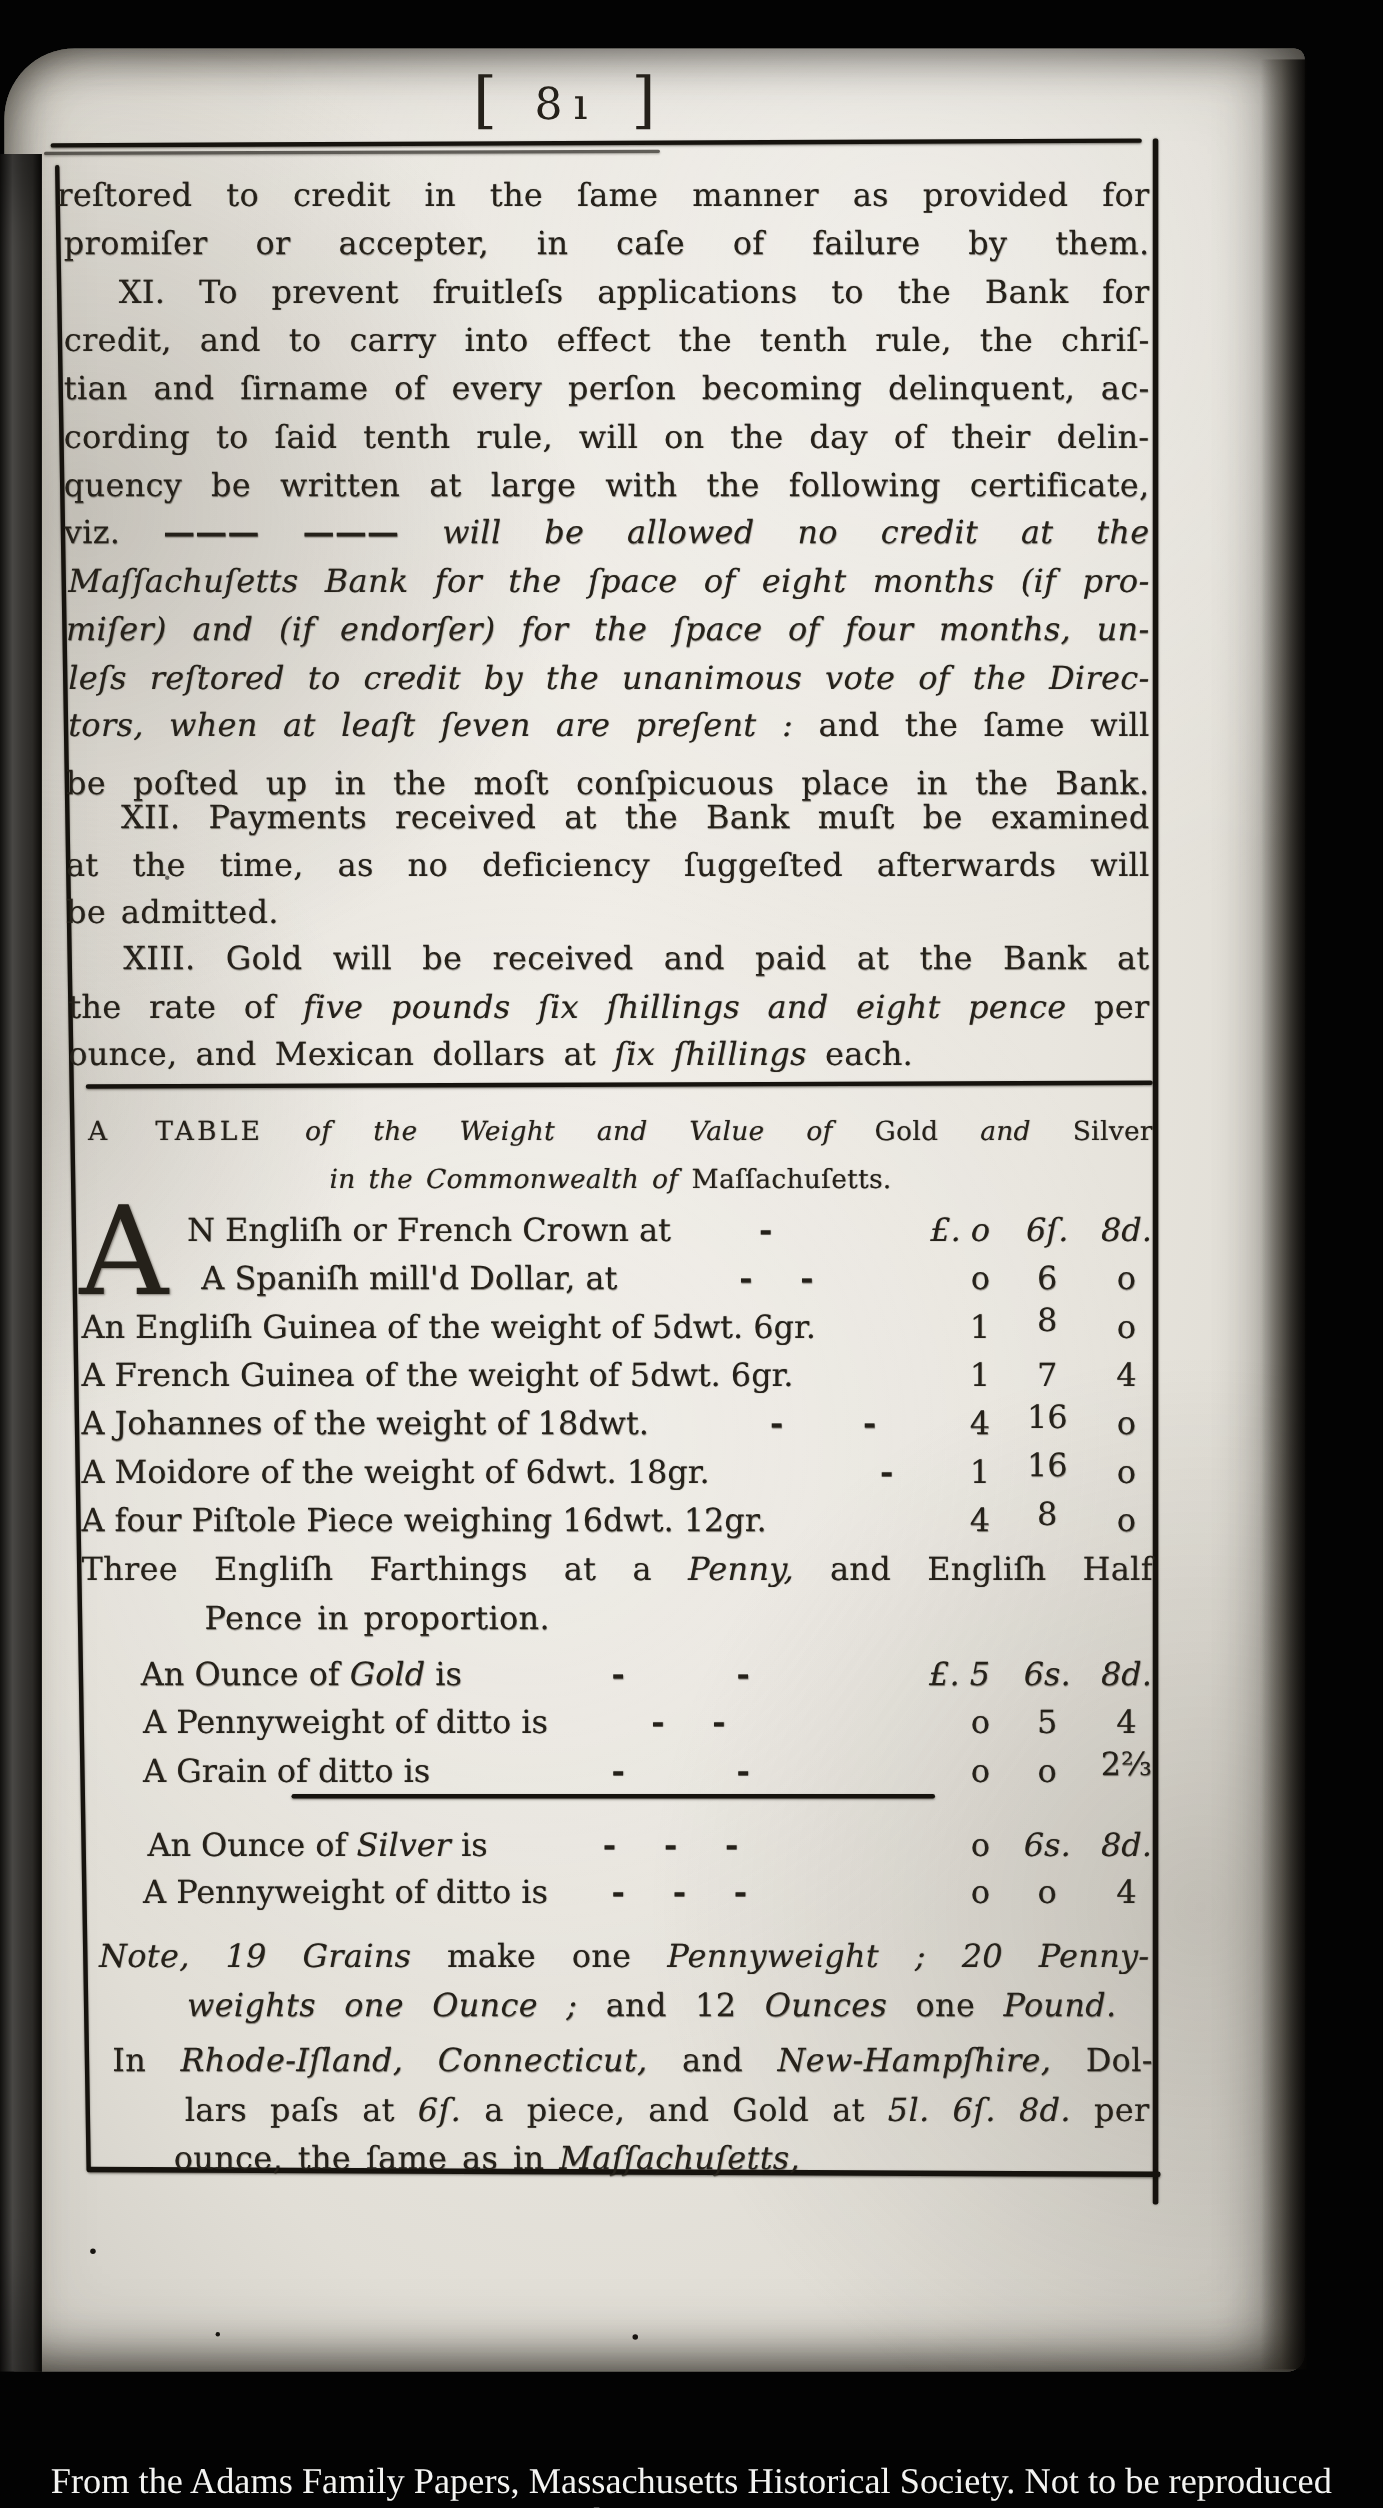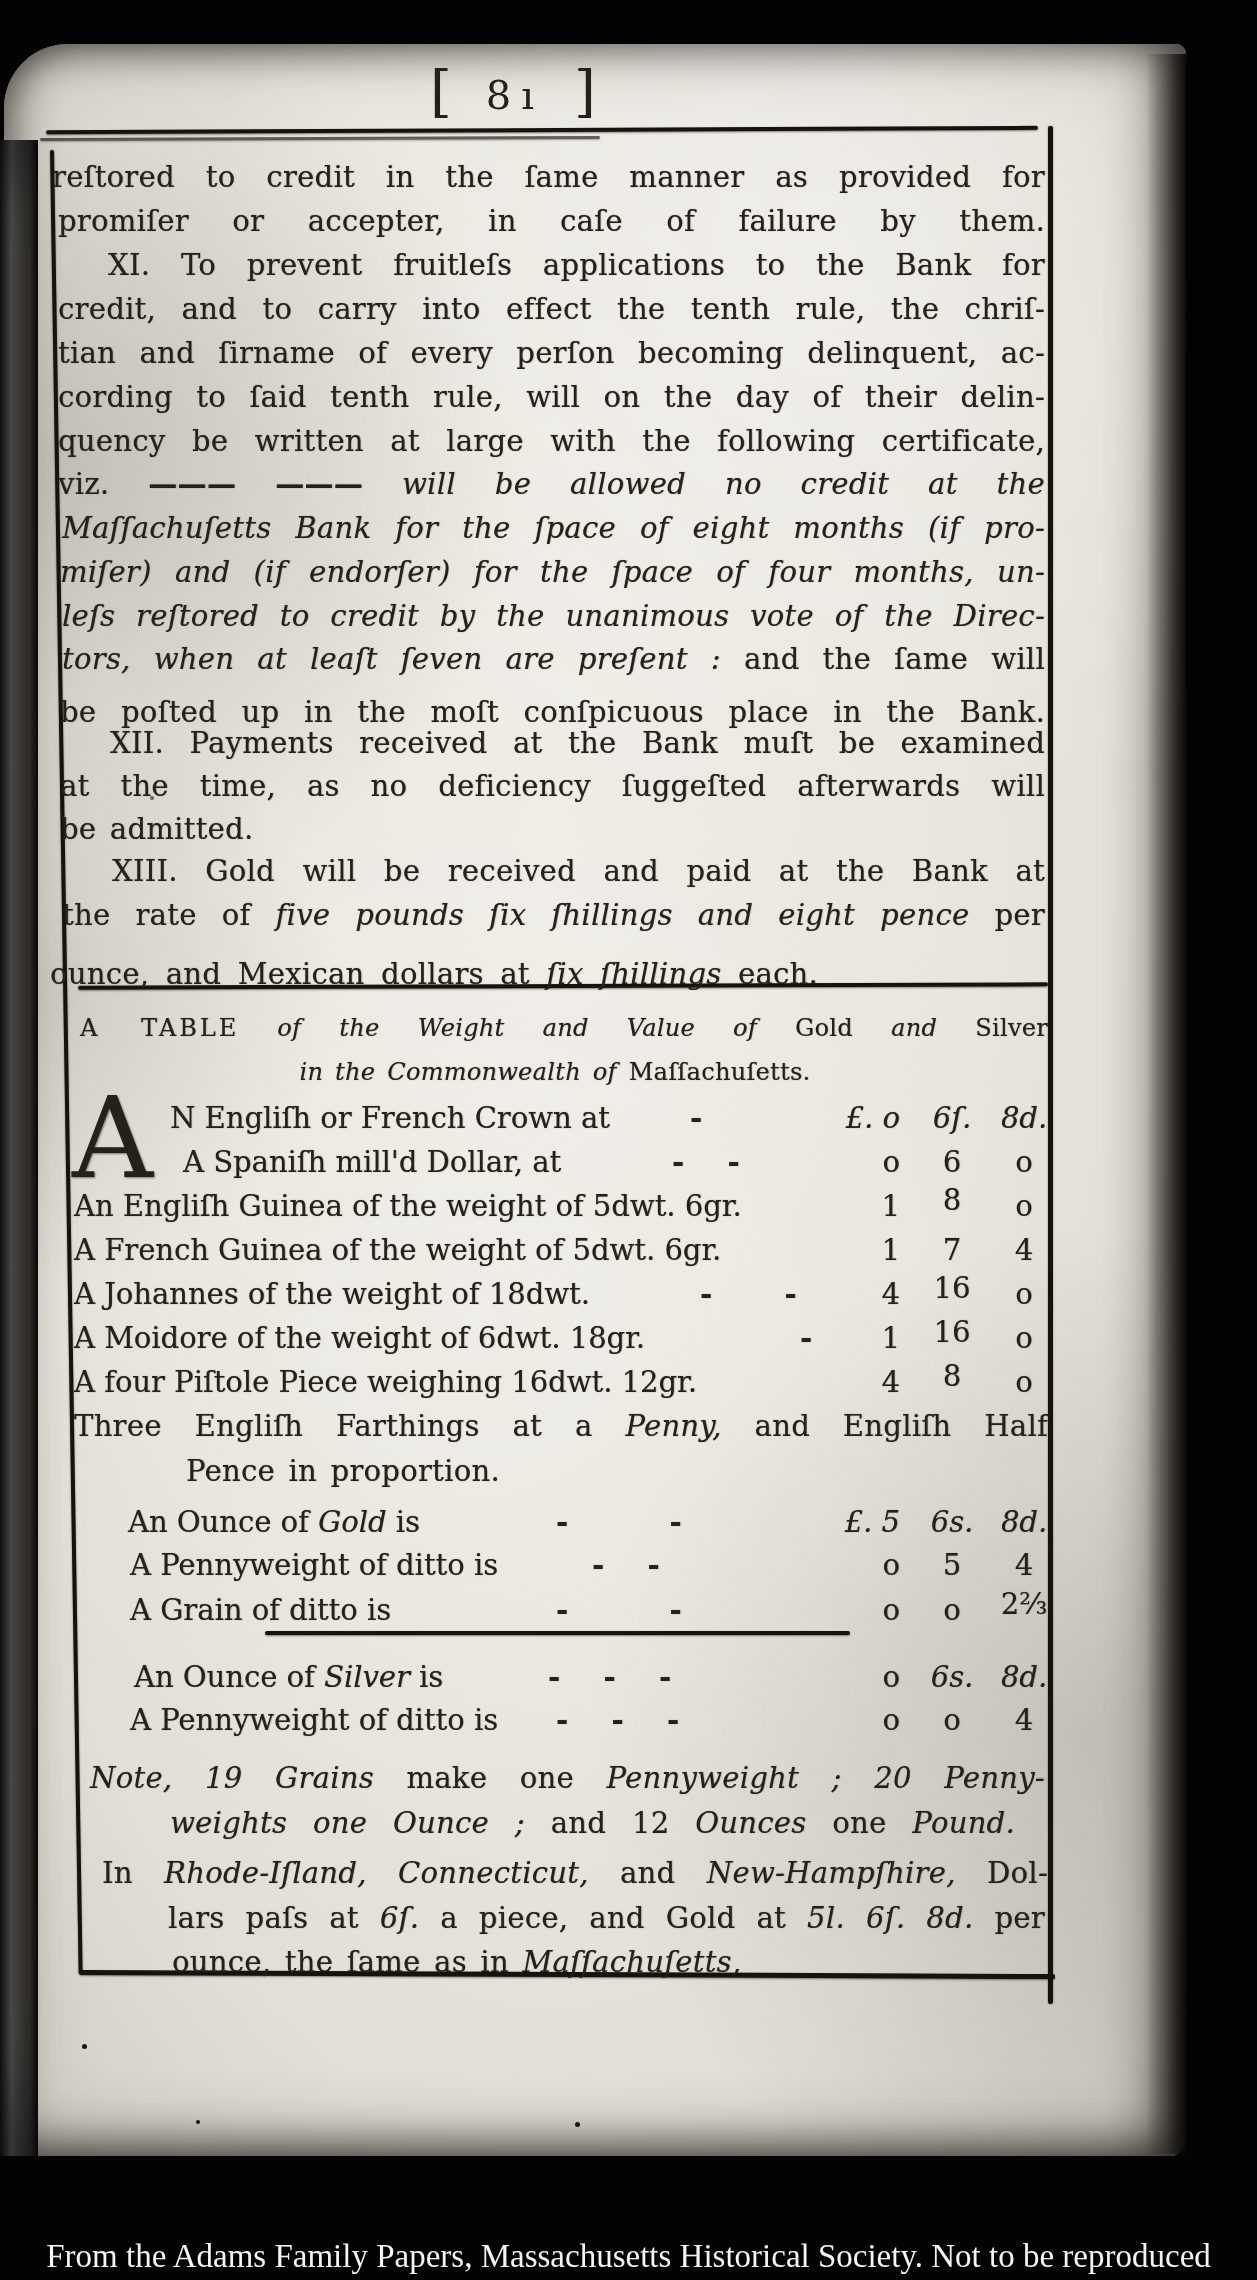--- a/index.html
+++ b/index.html
@@ -114,21 +114,21 @@
     <div class="ln jl" style="left:60px;top:764px;width:985px;">
       <span>at the time, as no deficiency ſuggeſted afterwards will</span></div>
     <div class="ln" style="left:60px;top:807px;">
       <span>be admitted.</span></div>
     <div class="ln jl" style="left:112px;top:849px;width:933px;">
       <span>XIII. Gold will be received and paid at the Bank at</span></div>
     <div class="ln jl" style="left:62px;top:893px;width:983px;">
       <span>the rate of</span>
       <span class="it">five pounds ſix ſhillings and eight pence</span>
       <span>per</span></div>
-    <div class="ln" style="left:50px;top:936px;word-spacing:7px;margin-top:16px;">
+    <div class="ln" style="left:62px;top:936px;word-spacing:7px;">
       <span>ounce, and Mexican dollars at</span>
       <span class="it">ſix ſhillings</span>
       <span>each.</span></div>
 
     <div class="ln jl ttl" style="left:80px;top:1006px;width:968px;">
       <span class="sp3">A TABLE</span>
       <span class="it">of the Weight and Value of</span>
       <span>Gold</span>
       <span class="it">and</span>
       <span>Silver</span></div>
@@ -246,21 +246,21 @@
       <span class="it">Connecticut,</span>
       <span>and</span>
       <span class="it">New-Hampſhire,</span>
       <span>Dol-</span></div>
     <div class="ln jl" style="left:168px;top:1896px;width:877px;">
       <span>lars paſs at</span>
       <span class="it">6ſ.</span>
       <span>a piece, and Gold at</span>
       <span class="it">5l. 6ſ. 8d.</span>
       <span>per</span></div>
-    <div class="ln" style="left:172px;top:1940px;text-align:center;">
+    <div class="ln" style="left:158px;top:1940px;text-align:center;">
       <span>ounce, the ſame as in</span>
       <span class="it">Maſſachuſetts,</span></div>
 
     <div class="speck" style="left:82px;top:2044px;width:5px;height:5px;"></div>
     <div class="speck" style="left:196px;top:2120px;width:4px;height:4px;"></div>
     <div class="speck" style="left:575px;top:2122px;width:5px;height:5px;"></div>
     <div class="speck" style="left:150px;top:796px;width:4px;height:4px;opacity:.6;"></div>
   </div>
 
   <div class="caption">From the Adams Family Papers, Massachusetts Historical Society. Not to be reproduced without permission.</div>

